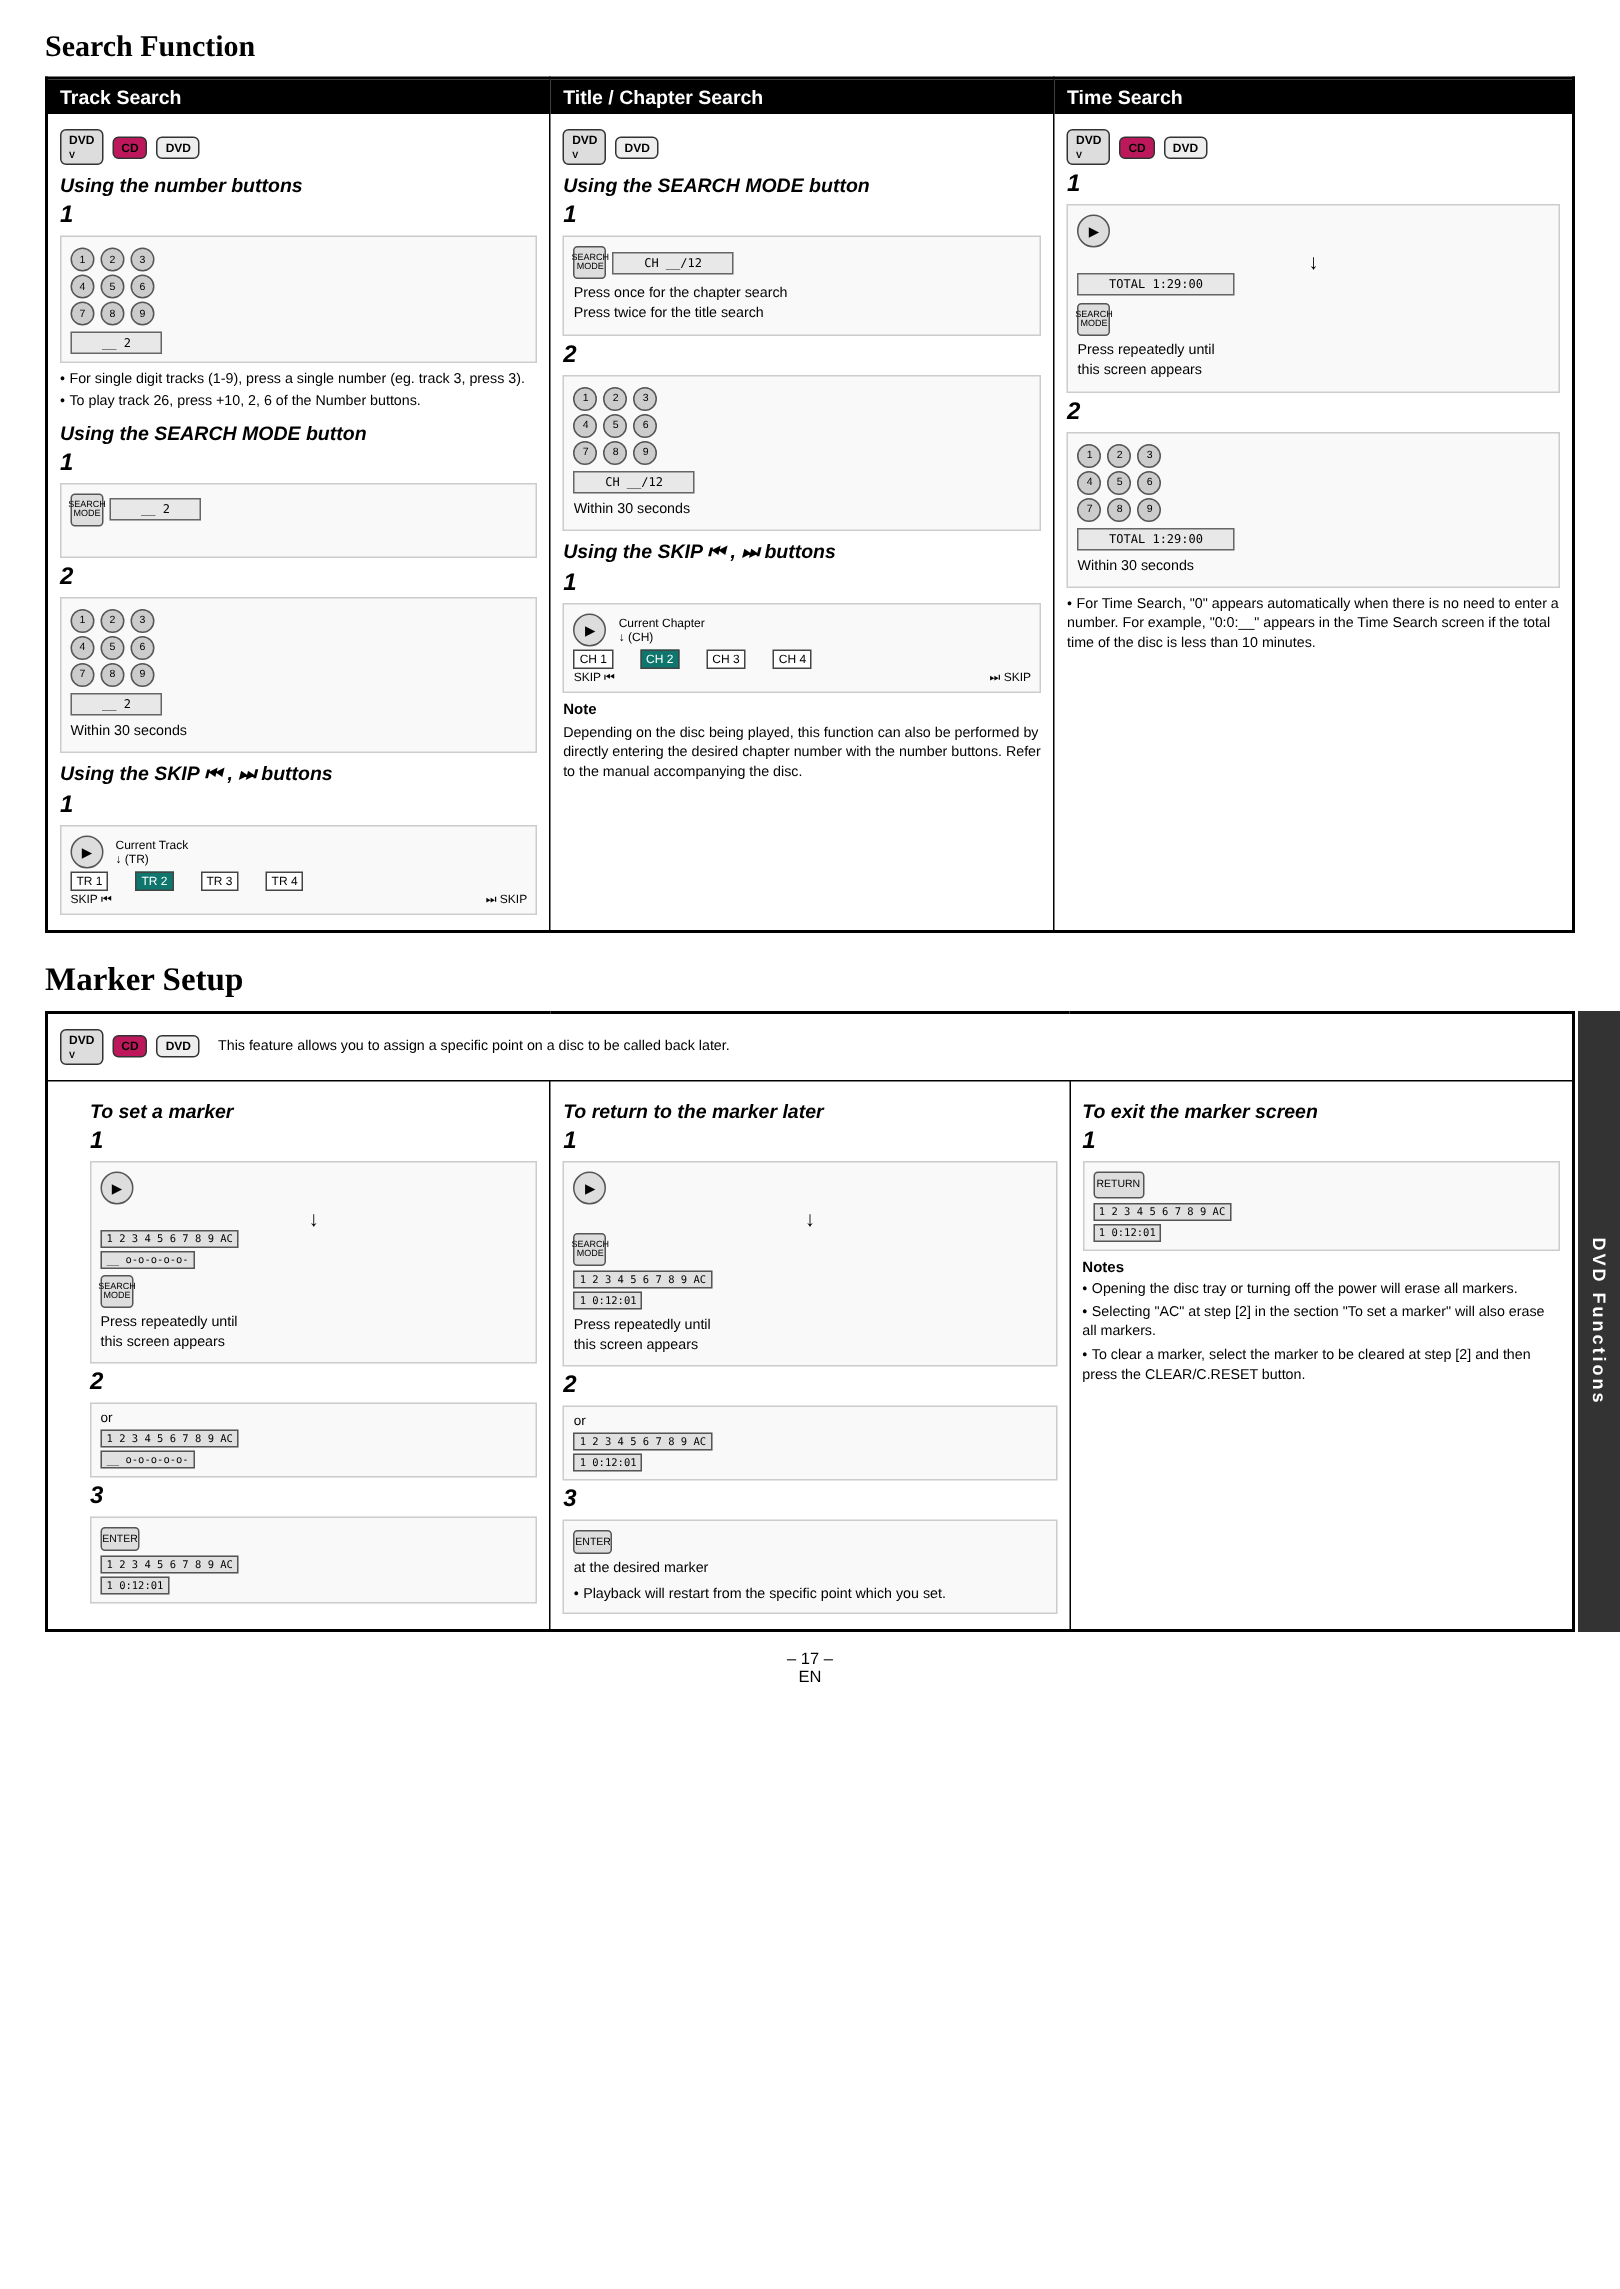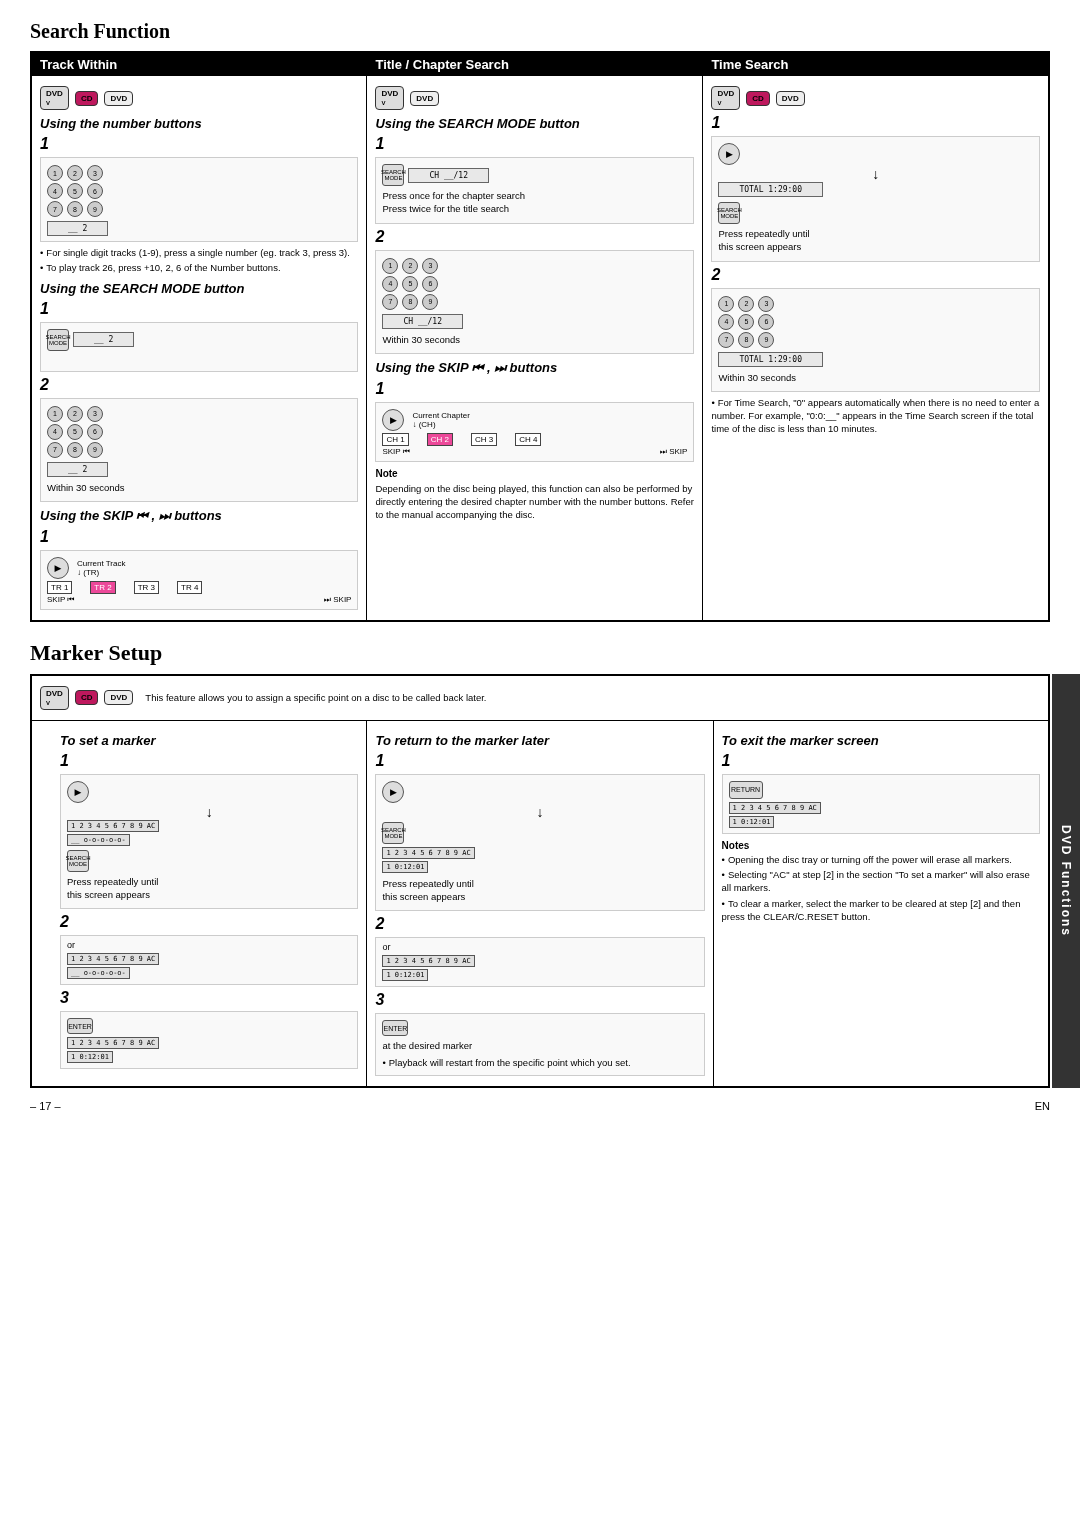--- a/index.html
+++ b/index.html
@@ -170,39 +170,40 @@
       gap: 18px;
       font-size: 8px;
       margin: 1px 0;
     }
     .track-cell {
       border: 1px solid #444;
       padding: 1px 3px;
       background: #fff;
     }
     .track-cell.current {
-      background: #ec4899;
+      background: #0f766e;
       color: #fff;
     }
     .skip-row {
       display: flex;
       align-items: center;
       justify-content: space-between;
       font-size: 8px;
       margin-top: 1px;
     }
     .dotted-divider {
       border-left: 1.5px dashed #aaa;
     }
     .bottom-bar {
       display: flex;
       justify-content: space-between;
-      align-items: flex-start;
+      align-items: center;
       margin-top: 12px;
       font-size: 11px;
+      flex-direction: column;
     }
     .marker-table {
       width: 100%;
       border-collapse: collapse;
       border: 2px solid #000;
       position: relative;
     }
     .marker-table td {
       border: 1px solid #000;
       vertical-align: top;
@@ -226,21 +227,21 @@
 
 <div>
 
   <h1 class="page-title">Search Function</h1>
 
   <table class="main-table">
     <tbody>
         <tr>
 
       <td style="width:33%">
-        <div class="col-header">Track Within</div>
+        <div class="col-header">Track Search</div>
         <div class="col-content">
 
           <div class="device-icons">
             <div class="device-icon dvdv" style="font-size:8px;">DVD<br><span style="font-size:6px">V</span></div>
             <div class="device-icon cd" style="font-size:8px;">CD</div>
             <div class="device-icon" style="font-size:8px;">DVD</div>
           </div>
 
           <div class="section-heading">Using the number buttons</div>
           <div class="step-num">1</div>

